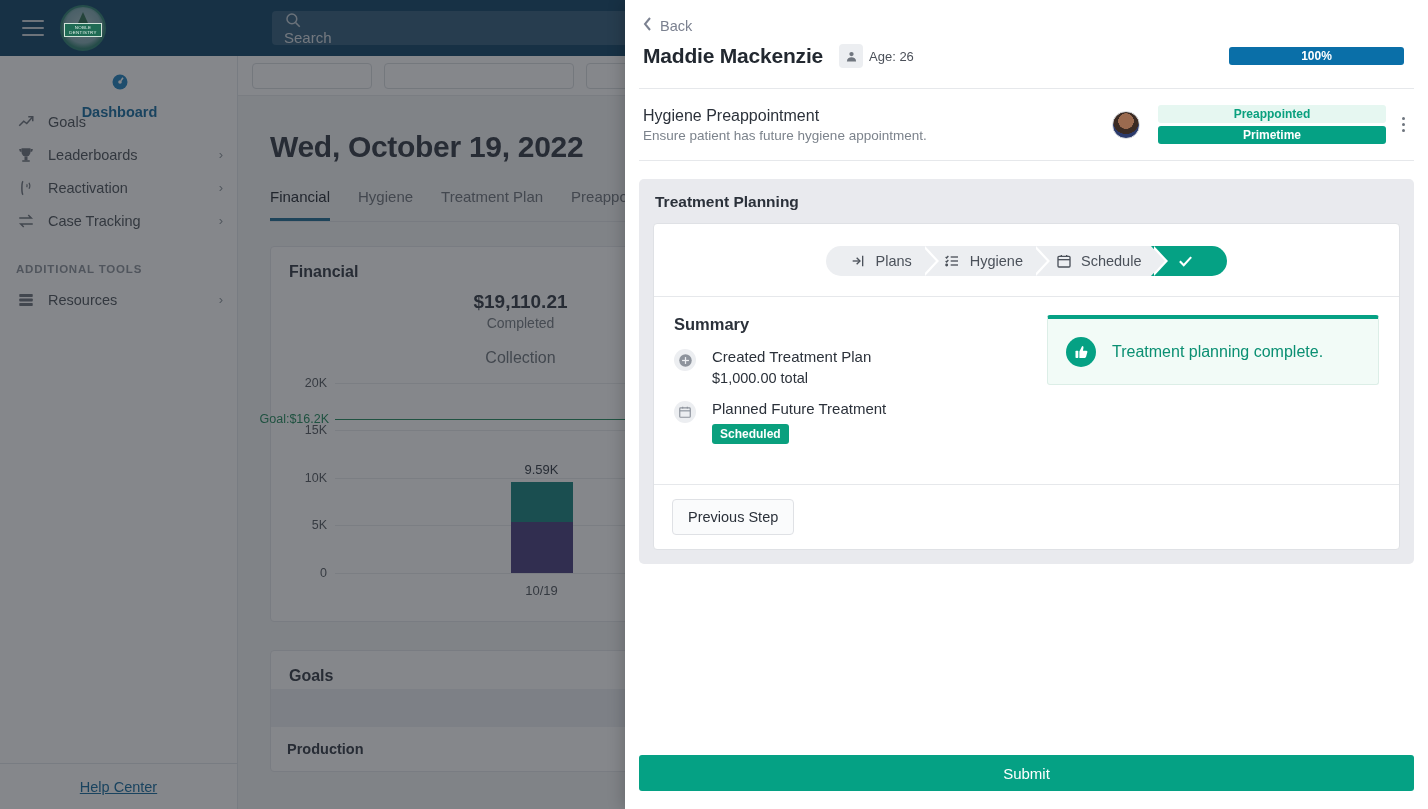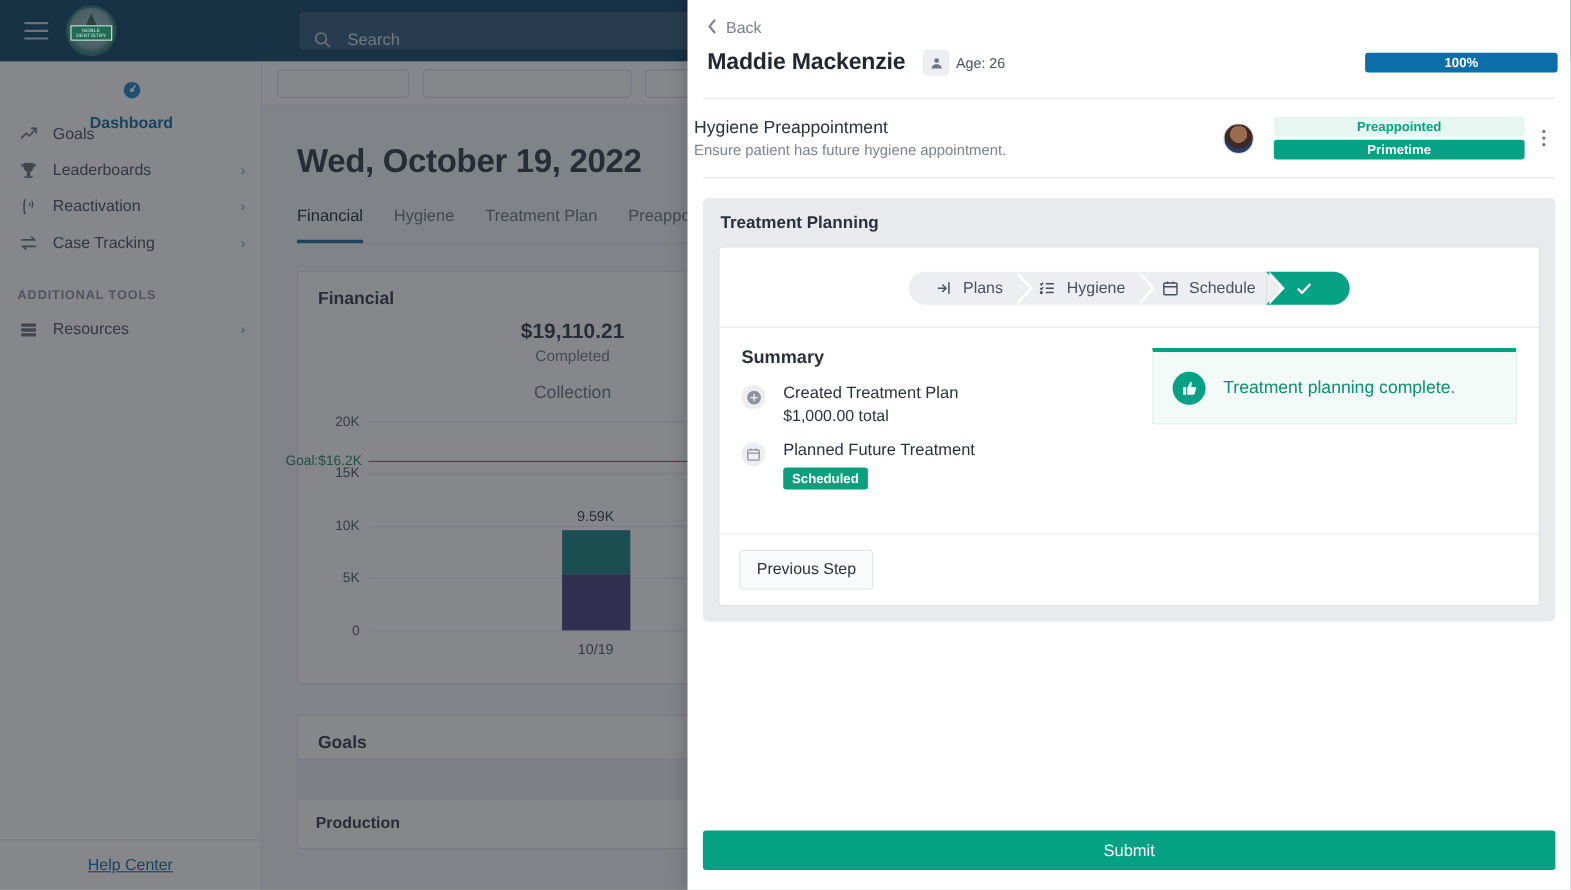--- a/index.html
+++ b/index.html
@@ -43,21 +43,21 @@
   .brand-logo .ribbon {
     position: relative; z-index: 2;
     margin-top: 4px;
     background: #1f6b54; color: #e6f2ec;
     font-size: 4.4px; line-height: 5px; letter-spacing: .3px;
     padding: 1px 4px; text-align: center; border: 1px solid #cfe3d8;
   }
   .searchbox {
     position: absolute; left: 272px; top: 11px; width: 640px; height: 34px;
     background: rgba(255,255,255,0.14); border-radius: 4px;
-    display: flex; align-items: flex-end; padding: 0 12px;
+    display: flex; align-items: flex-start; padding: 0 12px; flex-direction: column;
   }
   .searchbox .sicon { width: 18px; height: 18px; margin-right: 14px; opacity: .85; }
   .searchbox .splace { color: #d7dee4; font-size: 15px; }
 
   .sidebar {
     position: absolute; top: 56px; left: 0; width: 238px; bottom: 0;
     background: #ffffff; border-right: 1px solid #e3e6ea;
   }
   .sb-item {
     display: flex; align-items: center; height: 33px; padding: 0 14px 0 16px;
@@ -135,39 +135,39 @@
   #drawer {
     position: absolute; top: 0; right: 0; width: 803px; height: 809px;
     background: #ffffff; box-shadow: -3px 0 14px rgba(0,0,0,.18);
     display: flex; flex-direction: column;
   }
   .dw-back {
     display: flex; align-items: center; gap: 8px;
     padding: 17px 0 0 18px; color: #7b8190; font-size: 14.5px; cursor: pointer;
   }
   .dw-patient {
-    display: flex; align-items: center; padding: 10px 12px 20px 18px;
+    display: flex; align-items: center; padding: 10px 24px 20px 18px;
   }
   .dw-name { font-size: 21px; font-weight: 700; color: #222830; letter-spacing: -.2px; }
   .age-chip {
     display: flex; align-items: center; gap: 6px; margin-left: 16px;
   }
   .age-avatar {
     width: 24px; height: 24px; border-radius: 4px; background: #eceef1;
     display: flex; align-items: center; justify-content: center;
   }
   .age-text { font-size: 13px; color: #4b5059; }
   .pct-bar {
     margin-left: auto; width: 175px; height: 18px; border-radius: 3px;
     background: #0a6fa8; color: #fff; font-size: 12px; font-weight: 700;
     display: flex; align-items: center; justify-content: center;
   }
   .dw-sep { height: 1px; background: #e6e8eb; margin: 0 14px; }
 
-  .task-row { display: flex; align-items: center; padding: 16px 14px 16px 6px; }
+  .task-row { display: flex; align-items: center; padding: 16px 14px 16px 18px; }
   .task-txt { flex: 1; }
   .task-title { font-size: 16px; color: #2b313a; }
   .task-desc { font-size: 13.5px; color: #7c838c; margin-top: 3px; }
   .task-avatar {
     width: 28px; height: 28px; border-radius: 50%;
     background: radial-gradient(circle at 50% 35%, #9a6a4f 0 36%, #3a2a22 37% 60%, #2b3a6b 61% 100%);
     border: 1px solid #d9dce0; margin-right: 18px; flex: 0 0 28px;
   }
   .badges { display: flex; flex-direction: column; gap: 3px; width: 228px; }
   .badge {

